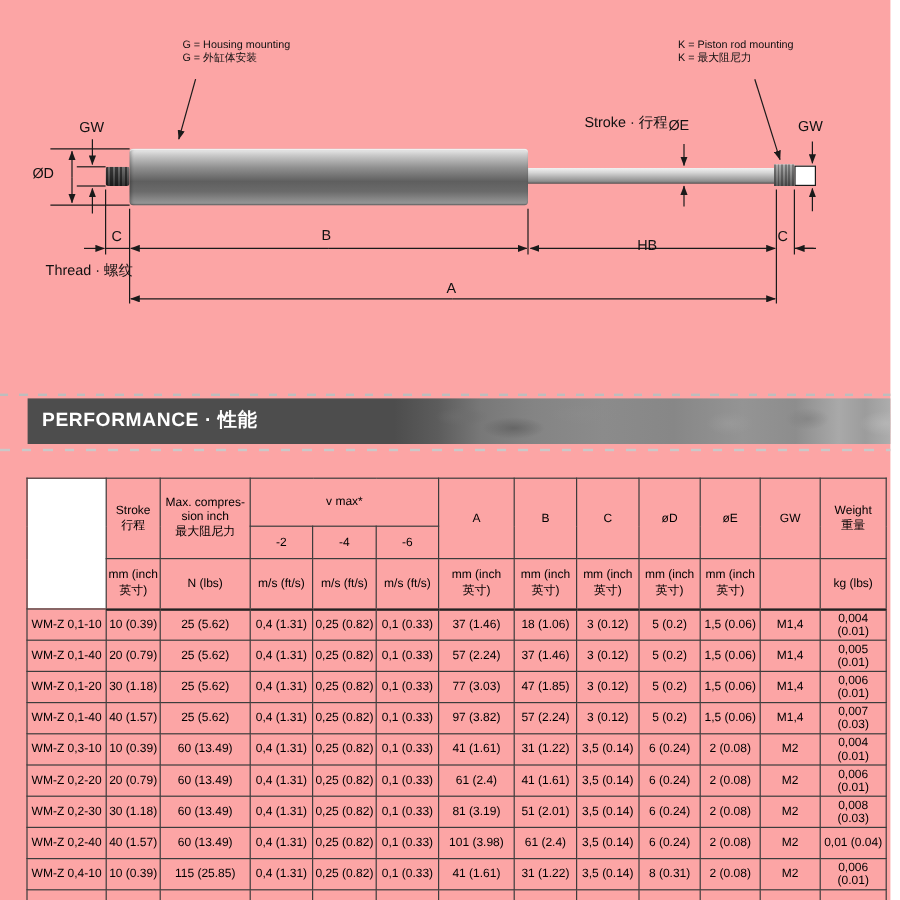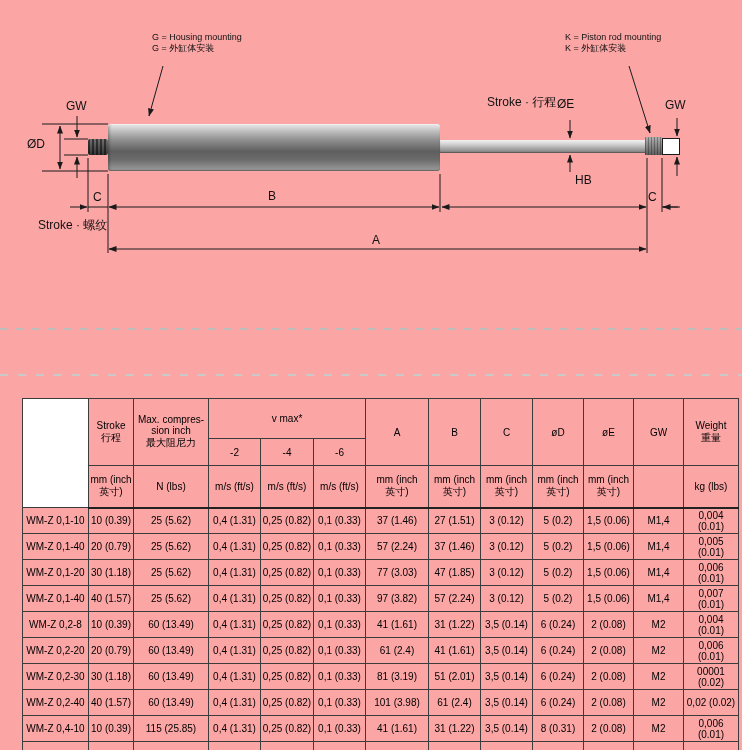--- a/index.html
+++ b/index.html
@@ -105,37 +105,40 @@
       <line x1="163" y1="66" x2="149" y2="116" marker-end="url(#ar)"></line>
       <line x1="629" y1="66" x2="650" y2="133" marker-end="url(#ar)"></line>
     </svg>
 
     <div class="legend" style="left:152px;top:32px;">
       <div>G =  Housing mounting</div>
       <div>G =  外缸体安装</div>
     </div>
     <div class="legend" style="left:565px;top:32px;">
       <div>K =  Piston rod mounting</div>
-      <div>K =  外缸体安装</div>
+      <div>K =  最大阻尼力</div>
     </div>
 
     <div class="lbl" style="left:66px;top:100px;">GW</div>
     <div class="lbl" style="left:27px;top:138px;">ØD</div>
     <div class="lbl" style="left:487px;top:96px;">Stroke · 行程</div>
     <div class="lbl" style="left:557px;top:98px;">ØE</div>
     <div class="lbl" style="left:665px;top:99px;">GW</div>
     <div class="lbl" style="left:93px;top:191px;">C</div>
     <div class="lbl" style="left:268px;top:190px;">B</div>
-    <div class="lbl" style="left:531px;top:174px;margin-left:44px;">HB</div>
+    <div class="lbl" style="left:531px;top:198px;">HB</div>
     <div class="lbl" style="left:648px;top:191px;">C</div>
     <div class="lbl" style="left:372px;top:234px;">A</div>
-    <div class="lbl" style="left:38px;top:219px;">Stroke · 螺纹</div>
+    <div class="lbl" style="left:38px;top:219px;">Thread · 螺纹</div>
   </div>
 
   <div class="dashline" style="top:328px;"></div>
+  <div class="perfbar">
+    <div class="title">PERFORMANCE · 性能</div>
+  </div>
   <div class="dashline" style="top:374px;background:repeating-linear-gradient(90deg,#c9c9c9 0 8px,transparent 8px 18px);"></div>
 
   <table class="perf">
     <colgroup>
       <col style="width:66px">
         <col style="width:45px">
         <col style="width:75px">
       <col style="width:52px">
         <col style="width:53px">
         <col style="width:52px">
@@ -193,21 +196,21 @@
     </thead>
     <tbody>
         <tr>
           <td>WM-Z 0,1-10</td>
           <td>10 (0.39)</td>
           <td>25 (5.62)</td>
           <td>0,4 (1.31)</td>
           <td>0,25 (0.82)</td>
           <td>0,1 (0.33)</td>
           <td>37 (1.46)</td>
-          <td>27 (1.51)</td>
+          <td>18 (1.06)</td>
           <td>3 (0.12)</td>
           <td>5 (0.2)</td>
           <td>1,5 (0.06)</td>
           <td>M1,4</td>
           <td>0,004 (0.01)</td>
         </tr>
         <tr>
           <td>WM-Z 0,1-40</td>
           <td>20 (0.79)</td>
           <td>25 (5.62)</td>
@@ -243,24 +246,24 @@
           <td>25 (5.62)</td>
           <td>0,4 (1.31)</td>
           <td>0,25 (0.82)</td>
           <td>0,1 (0.33)</td>
           <td>97 (3.82)</td>
           <td>57 (2.24)</td>
           <td>3 (0.12)</td>
           <td>5 (0.2)</td>
           <td>1,5 (0.06)</td>
           <td>M1,4</td>
-          <td>0,007 (0.01)</td>
-        </tr>
-        <tr>
-          <td>WM-Z 0,2-8</td>
+          <td>0,007 (0.03)</td>
+        </tr>
+        <tr>
+          <td>WM-Z 0,3-10</td>
           <td>10 (0.39)</td>
           <td>60 (13.49)</td>
           <td>0,4 (1.31)</td>
           <td>0,25 (0.82)</td>
           <td>0,1 (0.33)</td>
           <td>41 (1.61)</td>
           <td>31 (1.22)</td>
           <td>3,5 (0.14)</td>
           <td>6 (0.24)</td>
           <td>2 (0.08)</td>
@@ -288,36 +291,36 @@
           <td>60 (13.49)</td>
           <td>0,4 (1.31)</td>
           <td>0,25 (0.82)</td>
           <td>0,1 (0.33)</td>
           <td>81 (3.19)</td>
           <td>51 (2.01)</td>
           <td>3,5 (0.14)</td>
           <td>6 (0.24)</td>
           <td>2 (0.08)</td>
           <td>M2</td>
-          <td>00001 (0.02)</td>
+          <td>0,008 (0.03)</td>
         </tr>
         <tr>
           <td>WM-Z 0,2-40</td>
           <td>40 (1.57)</td>
           <td>60 (13.49)</td>
           <td>0,4 (1.31)</td>
           <td>0,25 (0.82)</td>
           <td>0,1 (0.33)</td>
           <td>101 (3.98)</td>
           <td>61 (2.4)</td>
           <td>3,5 (0.14)</td>
           <td>6 (0.24)</td>
           <td>2 (0.08)</td>
           <td>M2</td>
-          <td>0,02 (0.02)</td>
+          <td>0,01 (0.04)</td>
         </tr>
         <tr>
           <td>WM-Z 0,4-10</td>
           <td>10 (0.39)</td>
           <td>115 (25.85)</td>
           <td>0,4 (1.31)</td>
           <td>0,25 (0.82)</td>
           <td>0,1 (0.33)</td>
           <td>41 (1.61)</td>
           <td>31 (1.22)</td>

